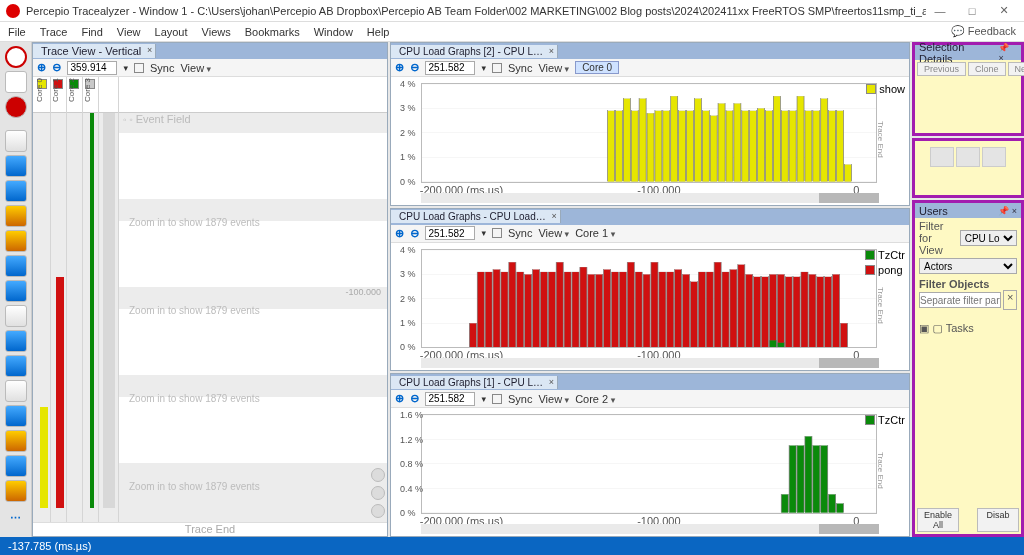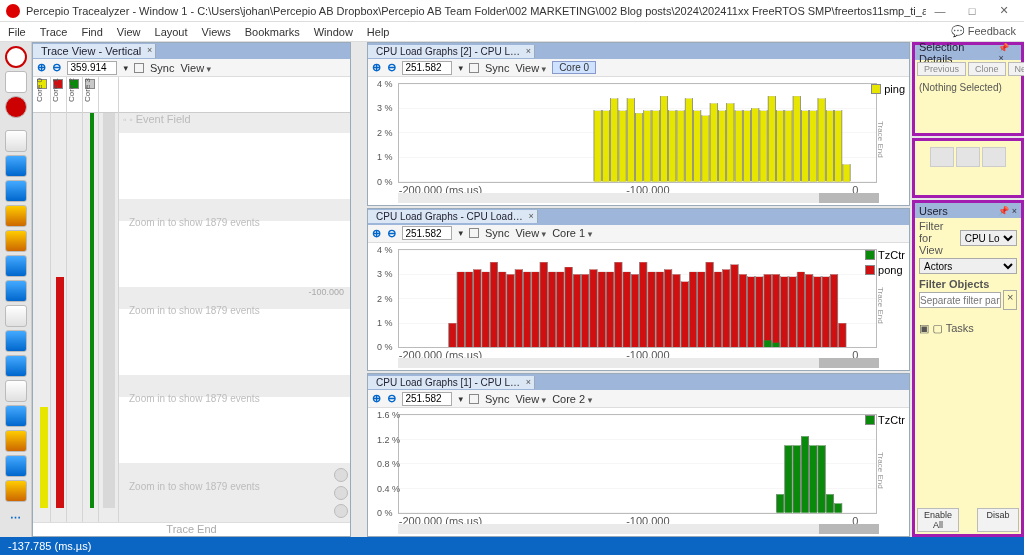--- a/index.html
+++ b/index.html
@@ -24,21 +24,21 @@
 .pane-tab{height:16px;background:#9db6d9;display:flex;align-items:center}
 .pane-tab .tab{background:#dbe7f4;padding:1px 14px 1px 8px;color:#223;border-right:1px solid #9ab;position:relative;font-size:10px}
 .pane-tab .tab .x{position:absolute;right:3px;top:1px;font-size:9px;color:#555;cursor:pointer}
 .pane-tool{height:18px;background:#f5f5f5;border-bottom:1px solid #ddd;display:flex;align-items:center;gap:6px;padding:0 4px;color:#333}
 .pane-tool .zi{color:#06c;font-weight:bold}
 .pane-tool input.zv{width:50px;height:14px;border:1px solid #aaa;font-size:10px;padding:0 2px}
 .pane-tool .syncbx{width:10px;height:10px;border:1px solid #888}
 .pane-tool .core{border:1px solid #89c;background:#cfe2ff;padding:0 6px;font-size:10px}
 .pane-tool .drop::after{content:" ▾";font-size:9px;color:#555}
 
-.trace{width:319px;margin-right:16px}
+.trace{width:356px;margin-right:2px}
 .trace-body{flex:1;position:relative;background:#ececec;overflow:hidden}
 .trace-body .lanehdr{position:absolute;top:0;left:0;right:0;height:36px;background:#fff;border-bottom:1px solid #ccc}
 .trace-body .lane{position:absolute;top:0;bottom:14px;width:14px;border-right:1px solid #d5d5d5}
 .trace-body .lane .lt{position:absolute;top:2px;left:0;width:10px;height:10px;border:1px solid #888}
 .trace-body .lane .lbl{position:absolute;top:15px;left:-2px;font-size:8px;transform:rotate(-90deg) translate(-10px,0);transform-origin:left top;white-space:nowrap;color:#555}
 .trace-body .lane .bar{position:absolute;top:36px;bottom:14px;left:3px;width:8px}
 .trace-body .hint{position:absolute;left:96px;color:#bcbcbc;font-size:10px}
 .trace-body .band{position:absolute;left:86px;right:0;height:66px;background:#fff}
 .trace-body .tick{position:absolute;right:6px;font-size:9px;color:#aaa}
 .trace-body .footer{position:absolute;bottom:0;left:0;right:0;height:14px;background:#fff;text-align:center;color:#aaa;border-top:1px solid #ddd}
@@ -241,21 +241,21 @@
             <span class="ylab" style="top: 50%;">2 %</span>
             <span class="ylab" style="top: 75%;">1 %</span>
             <span class="ylab" style="top: 100%;">0 %</span>
             <span class="xlab" style="left: 8.69565%;">-200.000 (ms.µs)</span>
             <span class="xlab" style="left: 52.1739%;">-100.000</span>
             <span class="xlab" style="left: 95.6522%;">0</span>
           </div>
           <div class="legend">
             <div class="li">
               <span class="sw" style="background:#e6e600"></span>
-              <span>ping</span>
+              <span>show</span>
             </div>
           </div>
           <div class="hsb">
             <div class="th"></div>
           </div>
         </div>
       </div>
       <div class="pane chartpane">
         <div class="pane-tab">
           <div class="tab">CPU Load Graphs - CPU Load…<span class="x">×</span></div>
@@ -412,21 +412,20 @@
     <div class="rp" style="height:94px">
       <div class="hdr">
           <span>Selection Details</span>
           <span class="pin">📌 ×</span>
         </div>
       <div class="row">
         <div class="btn">Previous</div>
         <div class="btn">Clone</div>
         <div class="btn">Next</div>
       </div>
-      <div class="body">(Nothing Selected)</div>
     </div>
     <div class="rp" style="height:60px">
       <div class="tgl">
         <div></div>
         <div></div>
         <div></div>
       </div>
     </div>
     <div class="rp" style="flex:1">
       <div class="hdr">

